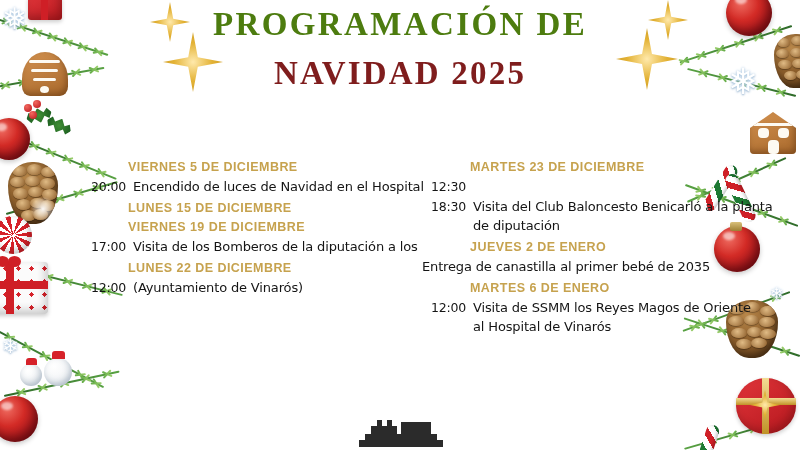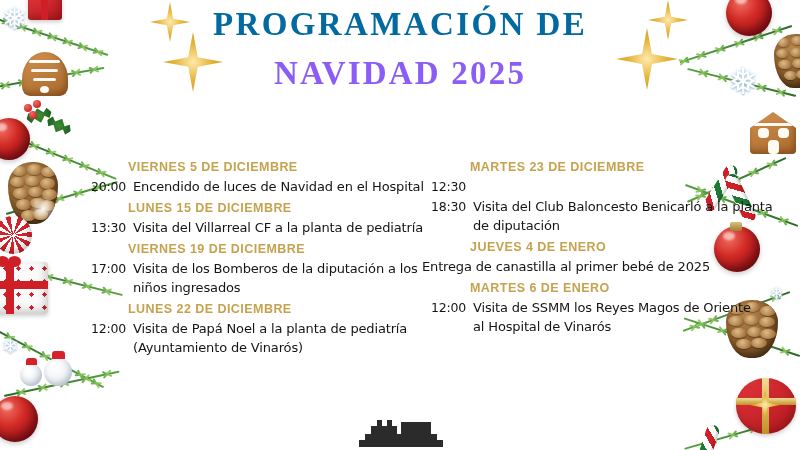--- a/index.html
+++ b/index.html
@@ -72,23 +72,23 @@
   .bow{position:absolute;width:13px;height:11px;border-radius:50%;}
 
   .snowman{position:absolute;border-radius:50%;
     background:radial-gradient(circle at 36% 30%,#ffffff 0%,#f3f5f7 55%,#d4dbe2 100%);
     box-shadow:inset -2px -3px 6px rgba(120,140,160,.45);}
   .hat{position:absolute;background:#d6222a;border-radius:3px 3px 0 0;}
 
   
   .title-wrap{position:absolute;left:0;right:0;top:0;text-align:center;}
   .t1{font-family:"Liberation Serif",serif;font-weight:700;font-size:33px;letter-spacing:2.4px;
-      color:#0369a1;margin-top:6px;text-shadow:1px 1px 0 rgba(255,255,255,.85);}
+      color:#4d7c0f;margin-top:6px;text-shadow:1px 1px 0 rgba(255,255,255,.85);}
   .t2{font-family:"Liberation Serif",serif;font-weight:700;font-size:33px;letter-spacing:2.2px;
-      color:#8b5cf6;margin-top:12px;text-shadow:1px 1px 0 rgba(255,255,255,.85);}
+      color:#7f1d1d;margin-top:12px;text-shadow:1px 1px 0 rgba(255,255,255,.85);}
 
   
   .cols{position:absolute;top:155px;left:0;width:800px;height:265px;}
   .col{position:absolute;top:0;width:340px;}
   .col-left{left:80px;}
   .col-right{left:420px;}
 
   .dayhead{color:#c6a24e;font-weight:700;font-size:12.5px;letter-spacing:.45px;
      margin:5px 0 3px 0;padding-left:48px;white-space:nowrap;}
   .dayhead.r{padding-left:50px;}
@@ -426,60 +426,52 @@
   <div class="cols">
     <div class="col col-left" id="col-left">
         <div class="dayhead">VIERNES 5 DE DICIEMBRE</div>
         <div class="evt">
           <div class="tm">20:00</div>
           <div class="desc">
             <span class="ln">Encendido de luces de Navidad en el Hospital</span>
           </div>
         </div>
         <div class="dayhead">LUNES 15 DE DICIEMBRE</div>
-        <div class="evt">
-          <div class="tm">13:30</div>
-          <div class="desc">
-            <span class="ln">Visita del Villarreal CF a la planta de pediatría</span>
-          </div>
-        </div>
         <div class="dayhead">VIERNES 19 DE DICIEMBRE</div>
         <div class="evt">
           <div class="tm">17:00</div>
           <div class="desc">
             <span class="ln">Visita de los Bomberos de la diputación a los</span>
-            <span class="ln">niños ingresados</span>
           </div>
         </div>
         <div class="dayhead">LUNES 22 DE DICIEMBRE</div>
         <div class="evt">
           <div class="tm">12:00</div>
           <div class="desc">
-            <span class="ln">Visita de Papá Noel a la planta de pediatría</span>
             <span class="ln">(Ayuntamiento de Vinarós)</span>
           </div>
         </div>
       </div>
     <div class="col col-right" id="col-right">
         <div class="dayhead r">MARTES 23 DE DICIEMBRE</div>
         <div class="evt">
           <div class="tm">12:30</div>
         </div>
         <div class="evt">
           <div class="tm">18:30</div>
           <div class="desc">
             <span class="ln">Visita del Club Baloncesto Benicarló a la planta</span>
             <span class="ln">de diputación</span>
           </div>
         </div>
-        <div class="dayhead r">JUEVES 4 DE ENERO</div>
+        <div class="dayhead r">JUEVES 2 DE ENERO</div>
         <div class="evt notime">
           <div class="tm"></div>
           <div class="desc">
-            <span class="ln">Entrega de canastilla al primer bebé de 2025</span>
+            <span class="ln">Entrega de canastilla al primer bebé de 2035</span>
           </div>
         </div>
         <div class="dayhead r">MARTES 6 DE ENERO</div>
         <div class="evt">
           <div class="tm">12:00</div>
           <div class="desc">
             <span class="ln">Visita de SSMM los Reyes Magos de Oriente</span>
             <span class="ln">al Hospital de Vinarós</span>
           </div>
         </div>

